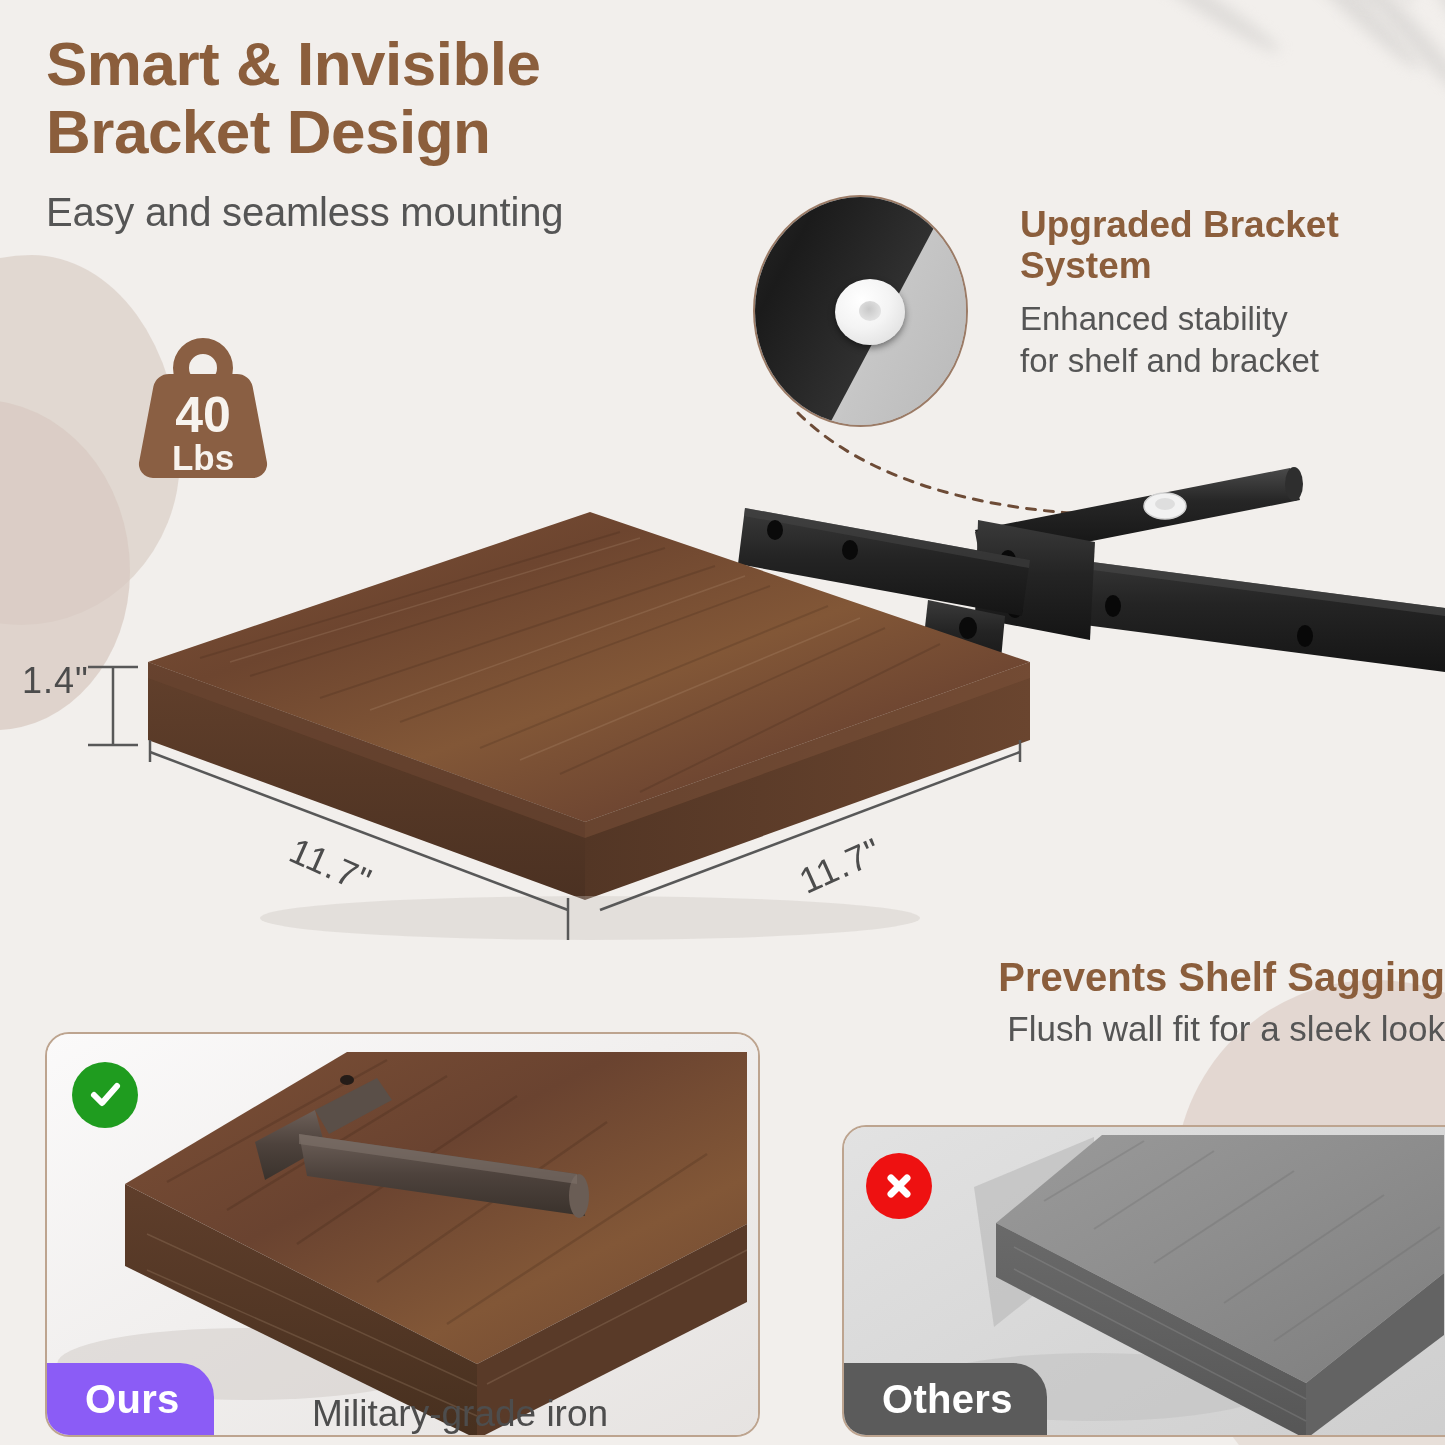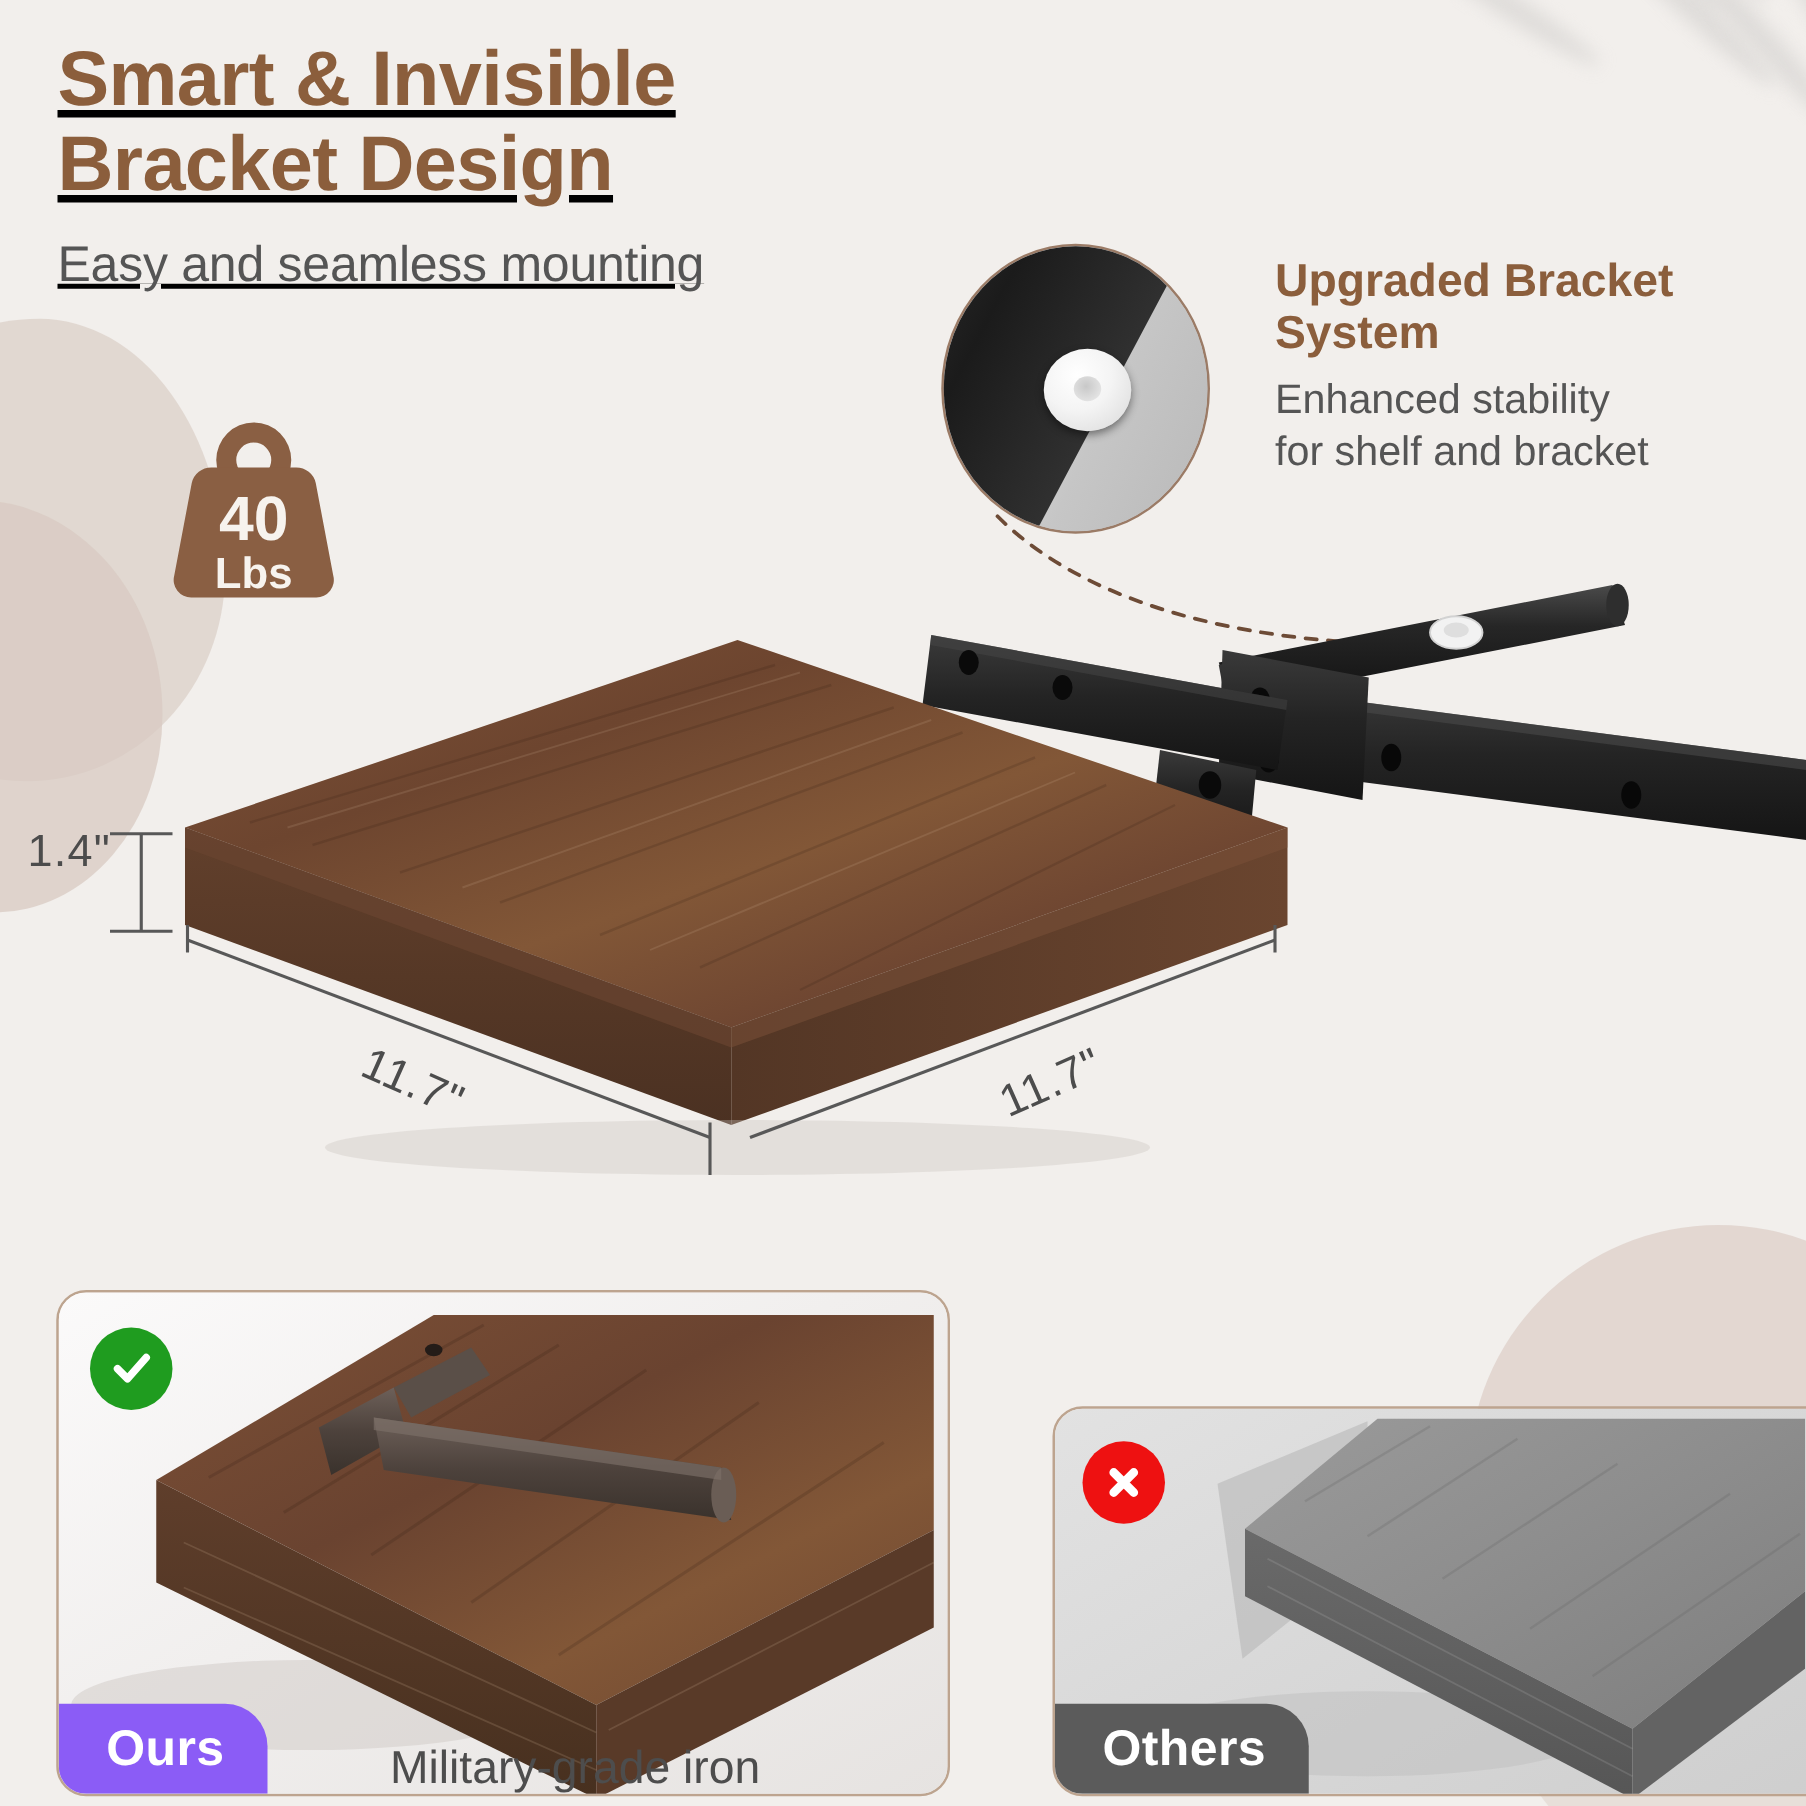--- a/index.html
+++ b/index.html
@@ -36,21 +36,21 @@
     position:absolute; right:-60px; top:-120px;
     width:460px; height:360px; pointer-events:none;
     opacity:.55;
   }
   .frond-leaf {
     position:absolute; background:#cfcdcb;
     border-radius:50%; filter:blur(7px);
   }
 
   
-  .header { position:absolute; left:46px; top:30px; width:760px;text-decoration:underline; }
+  .header { position:absolute; left:46px; top:30px; width:760px; }
   .title {
     color:#8b5e3c; font-size:62px; font-weight:bold;
     line-height:1.10; letter-spacing:-.5px;
   }
   .subtitle {
     color:#555555; font-size:40px; font-weight:400;
     margin-top:24px; letter-spacing:-.2px;
   }
 
   
@@ -315,20 +315,24 @@
 
       <line x1="600" y1="470" x2="1020" y2="312"></line>
       <line x1="1020" y1="300" x2="1020" y2="322"></line>
     </g>
   </svg>
 
   <div class="dim-label dim-h">1.4"</div>
   <div class="dim-label dim-w-left">11.7"</div>
   <div class="dim-label dim-w-right">11.7"</div>
 
+  <div class="sag-text">
+    <div class="sag-title">Prevents Shelf Sagging</div>
+    <div class="sag-sub">Flush wall fit for a sleek look</div>
+  </div>
 
   <div class="panel panel-ours">
     <div class="panel-bg-ours"></div>
 
     <svg viewBox="0 0 715 405" width="715" height="405" style="position:absolute;inset:0;">
       <defs>
         <linearGradient id="oTop" x1="0" y1="0" x2="1" y2="1">
           <stop offset="0%" stop-color="#7c5036"></stop>
           <stop offset="40%" stop-color="#6a4330"></stop>
           <stop offset="70%" stop-color="#825737"></stop>

